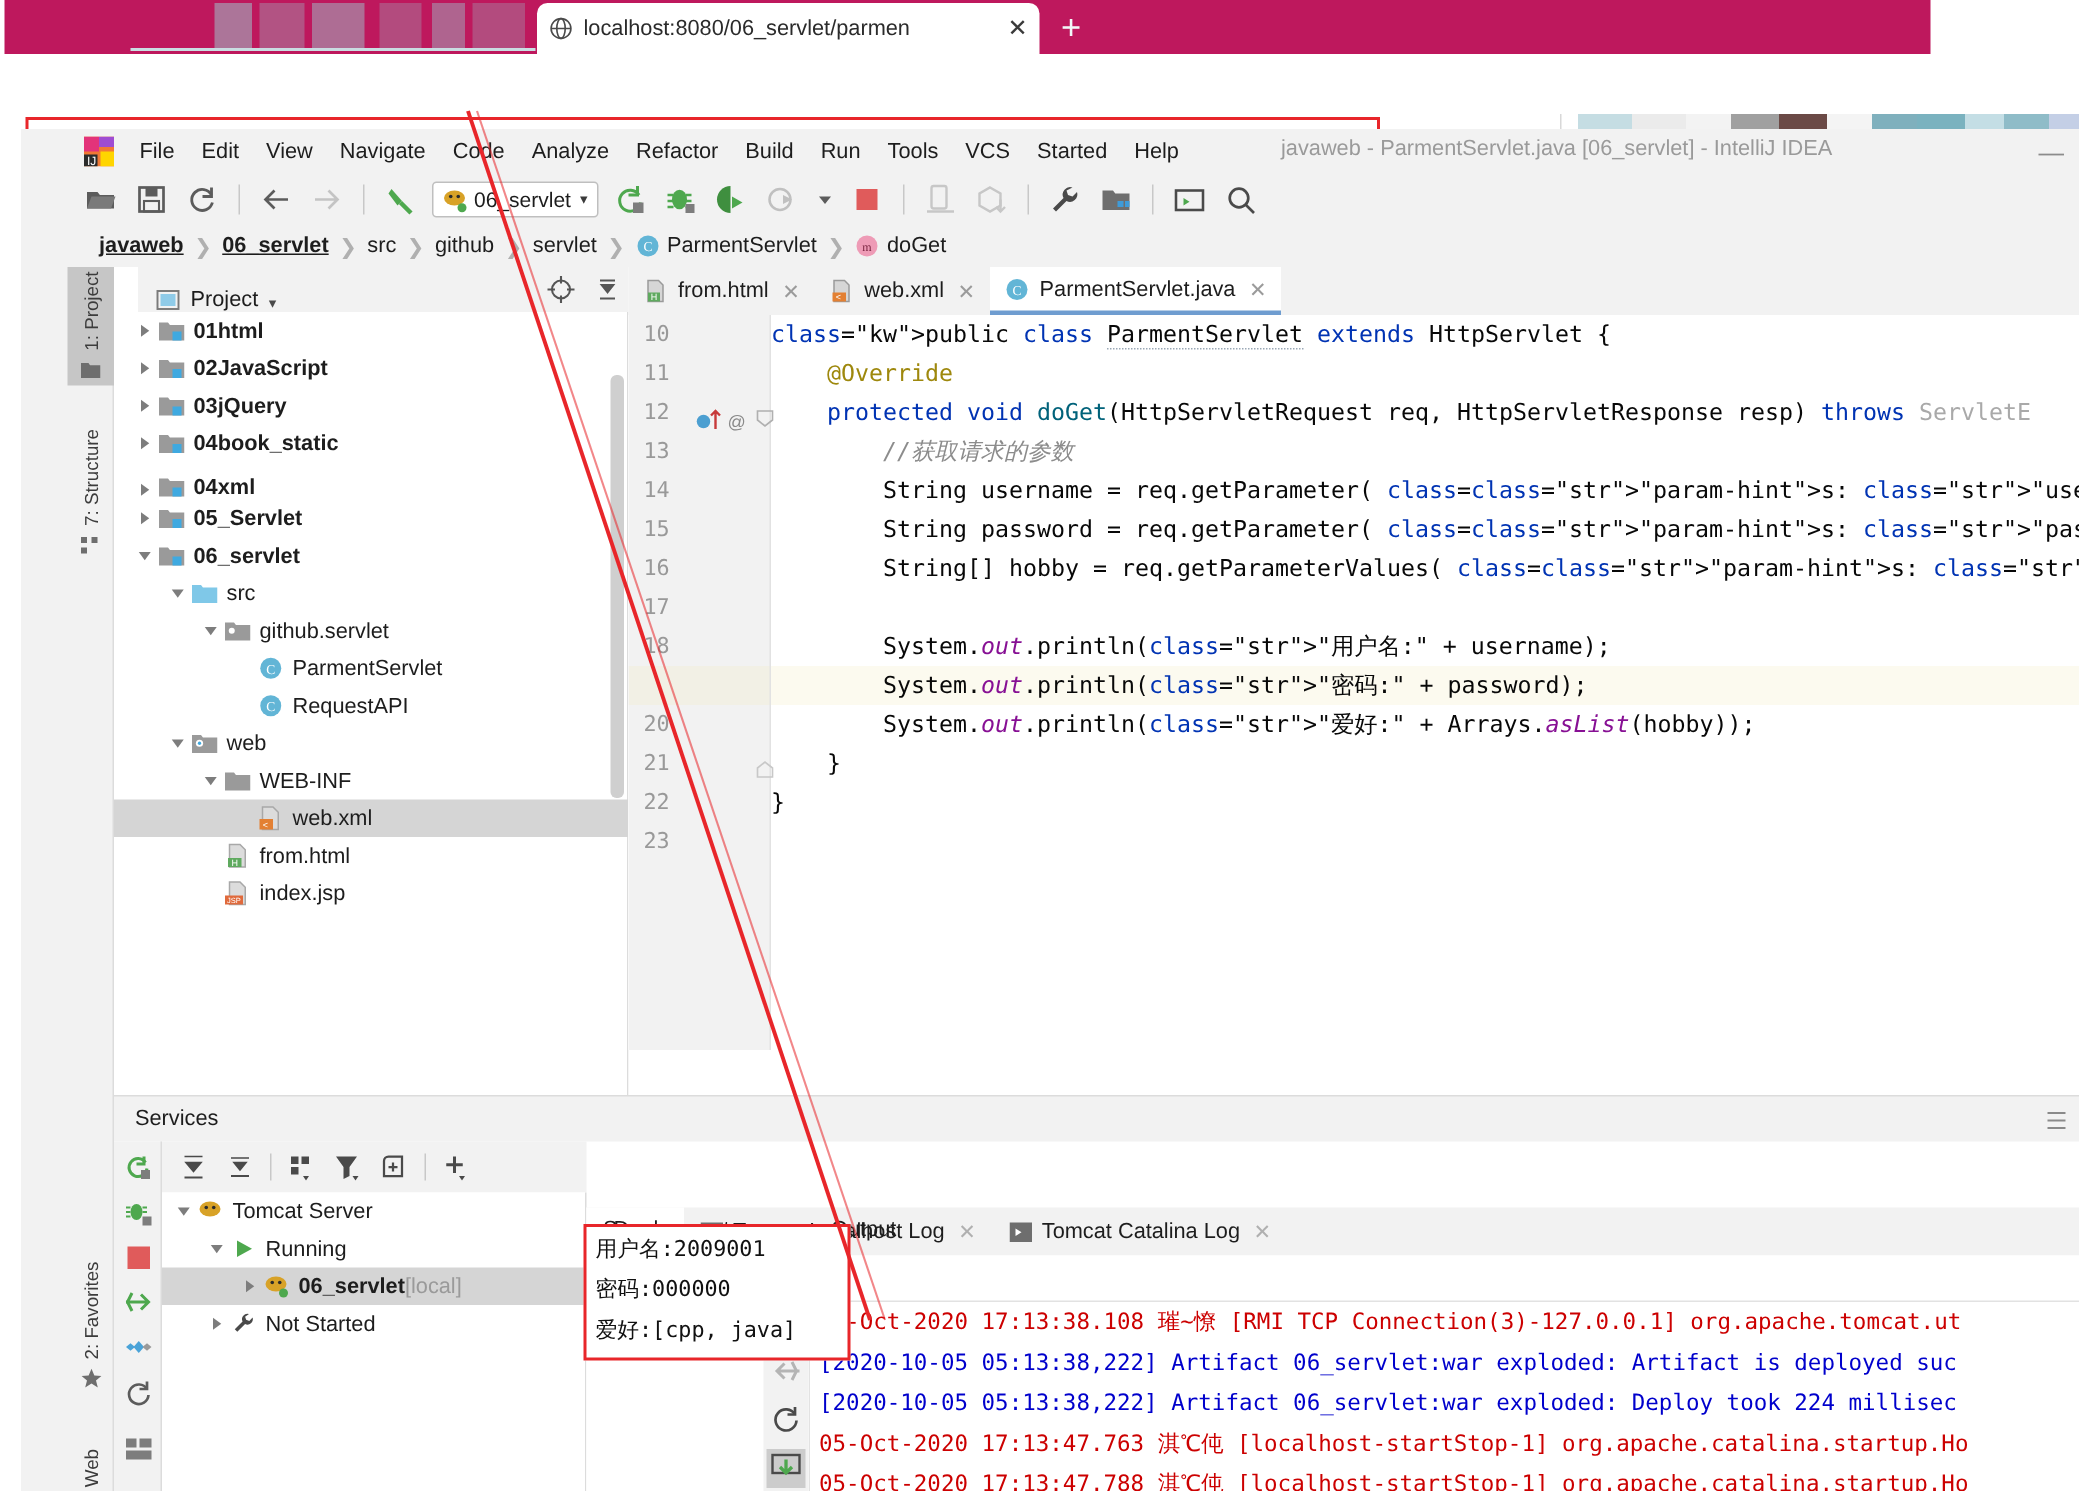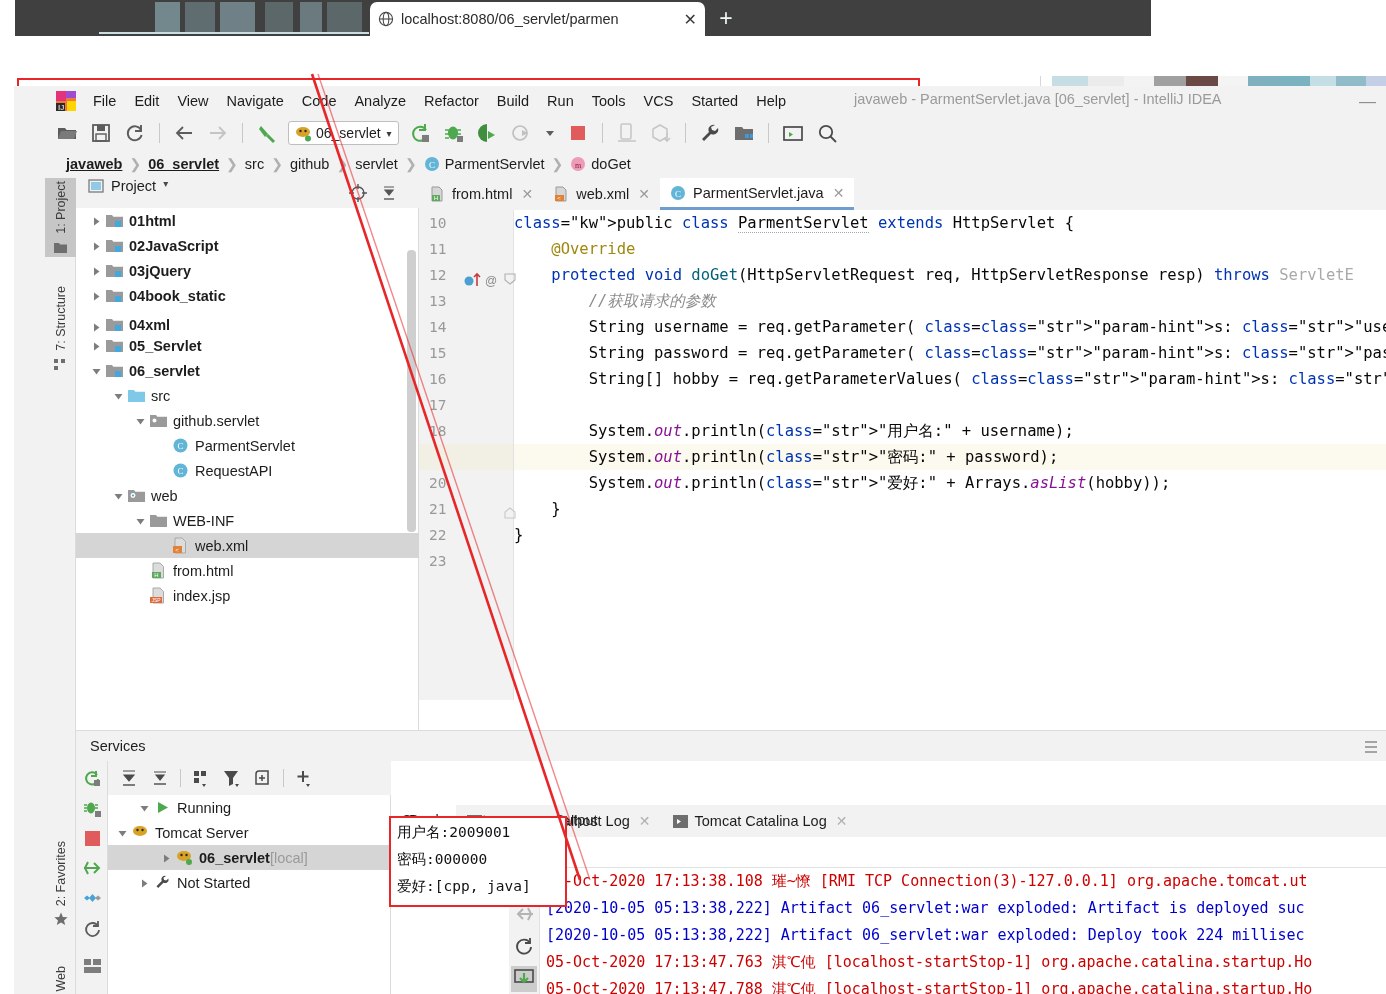--- a/index.html
+++ b/index.html
@@ -5,21 +5,21 @@
   html, body {
     margin: 0; padding: 0;
     width: 1386px; height: 994px;
     overflow: hidden;
     background: #ffffff;
     font-family: "Liberation Sans", sans-serif;
   }
   * { box-sizing: border-box; }
 
   
-  #browser-chrome { position: absolute; left:15px; top:0; width:1136px; height:36px; background:#404040; }
+  #browser-chrome { position: absolute; left:3px; top:0; width:1284px; height:36px; background:#be185d; }
   .tabstrip-ghost { position:absolute; top:2px; height:32px; background:#9dc2cb; opacity:.55; }
   .tabstrip-underline { position:absolute; height:2px; background:#c9dde2; }
   #browser-tab {
     position:absolute; left:355px; top:2px; width:335px; height:34px;
     background:#ffffff; border-radius:7px 7px 0 0;
     display:flex; align-items:center; padding:0 8px;
   }
   #browser-tab .globe { width:16px; height:16px; flex:0 0 16px; margin-right:7px; }
   #browser-tab .tab-title {
     font-size:14.5px; color:#2b2b2b; white-space:nowrap; overflow:hidden;
@@ -85,22 +85,22 @@
   .vtab { position:absolute; left:0; width:31px; cursor:pointer;
           display:flex; flex-direction:column; align-items:center; }
   .vtab .vtxt { writing-mode:vertical-rl; transform:rotate(180deg);
                 font-size:12.5px; color:#3c3c3c; white-space:nowrap; padding:3px 0; }
   .vtab.active { background:#c6c6c6; }
   .vtab .vico { width:13px; height:13px; margin:3px 0 4px 0; }
 
   
   #projpanel { position:absolute; left:62px; top:92px; width:343px; height:552px; background:#ffffff;
                border-right:1px solid #dcdcdc; }
-  #proj-header { position:absolute; left:0; top:0; width:343px; height:30px; background:#f2f2f2;
-                 display:flex; align-items:flex-start; padding-left:12px; }
+  #proj-header { position:absolute; left:16px; top:0; width:343px; height:30px; background:#f2f2f2;
+                 display:flex; align-items:flex-end; padding-left:12px; }
   #proj-header .ph-label { font-size:14.5px; color:#1d1d1d; margin-left:7px; }
   #proj-header .ph-caret { font-size:10px; color:#4a4a4a; margin-left:7px; }
   .ph-ico { position:absolute; width:20px; height:20px; top:5px; cursor:pointer; }
   #tree { position:absolute; left:0; top:30px; width:343px; height:522px; overflow:hidden; }
   .trow { height:25px; display:flex; align-items:center; cursor:pointer; white-space:nowrap; }
   .trow.sel { background:#d5d5d5; }
   .tarrow { width:13px; height:13px; flex:0 0 13px; margin-right:3px; }
   .tico { width:17px; height:17px; flex:0 0 17px; margin-right:6px; }
   .tlabel { font-size:14.5px; color:#1d1d1d; }
   .tlabel.b { font-weight:bold; }
@@ -852,39 +852,39 @@
       <span class="sttb-sep"></span>
       <span class="sttb">
         <svg width="22" height="22" viewBox="0 0 22 22">
             <path d="M10 4 v11 M4.5 9.5 h11" stroke="#4a4a4a" stroke-width="2"></path>
             <path d="M13 17 l2 3 l2 -3 z" fill="#4a4a4a"></path>
           </svg>
       </span>
     </div>
 
     <div id="svc-tree">
-        <div class="strow" style="padding-left: 30px;">
-          <span class="tarrow"><svg width="13" height="13" viewBox="0 0 13 13">
-              <path d="M2.5 4 h8 l-4 5.5 z" fill="#7d7d7d"></path>
-            </svg></span>
-          <span class="tico"><svg width="17" height="17" viewBox="0 0 17 17">
-              <path d="M4 3 l10 5.5 l-10 5.5 z" fill="#4ea84e"></path>
-            </svg></span>
-          <span class="tlabel">Running</span>
-        </div>
         <div class="strow" style="padding-left: 8px;">
           <span class="tarrow"><svg width="13" height="13" viewBox="0 0 13 13">
               <path d="M2.5 4 h8 l-4 5.5 z" fill="#7d7d7d"></path>
             </svg></span>
           <span class="tico"><svg width="17" height="17" viewBox="0 0 17 17">
               <ellipse cx="8" cy="7" rx="7" ry="5" fill="#d8a227"></ellipse>
               <circle cx="5.5" cy="6" r="1.2" fill="#2b2b2b"></circle>
               <circle cx="10.5" cy="6" r="1.2" fill="#2b2b2b"></circle>
             </svg></span>
           <span class="tlabel">Tomcat Server</span>
+        </div>
+        <div class="strow" style="padding-left: 30px;">
+          <span class="tarrow"><svg width="13" height="13" viewBox="0 0 13 13">
+              <path d="M2.5 4 h8 l-4 5.5 z" fill="#7d7d7d"></path>
+            </svg></span>
+          <span class="tico"><svg width="17" height="17" viewBox="0 0 17 17">
+              <path d="M4 3 l10 5.5 l-10 5.5 z" fill="#4ea84e"></path>
+            </svg></span>
+          <span class="tlabel">Running</span>
         </div>
         <div class="strow sel" style="padding-left: 52px;">
           <span class="tarrow"><svg width="13" height="13" viewBox="0 0 13 13">
               <path d="M4 2.5 v8 l5.5 -4 z" fill="#7d7d7d"></path>
             </svg></span>
           <span class="tico"><svg width="17" height="17" viewBox="0 0 17 17">
               <ellipse cx="8" cy="7" rx="7" ry="5" fill="#d8a227"></ellipse>
               <circle cx="5.5" cy="6" r="1.2" fill="#2b2b2b"></circle>
               <circle cx="10.5" cy="6" r="1.2" fill="#2b2b2b"></circle>
               <circle cx="13" cy="13" r="3" fill="#4ea84e"></circle>

